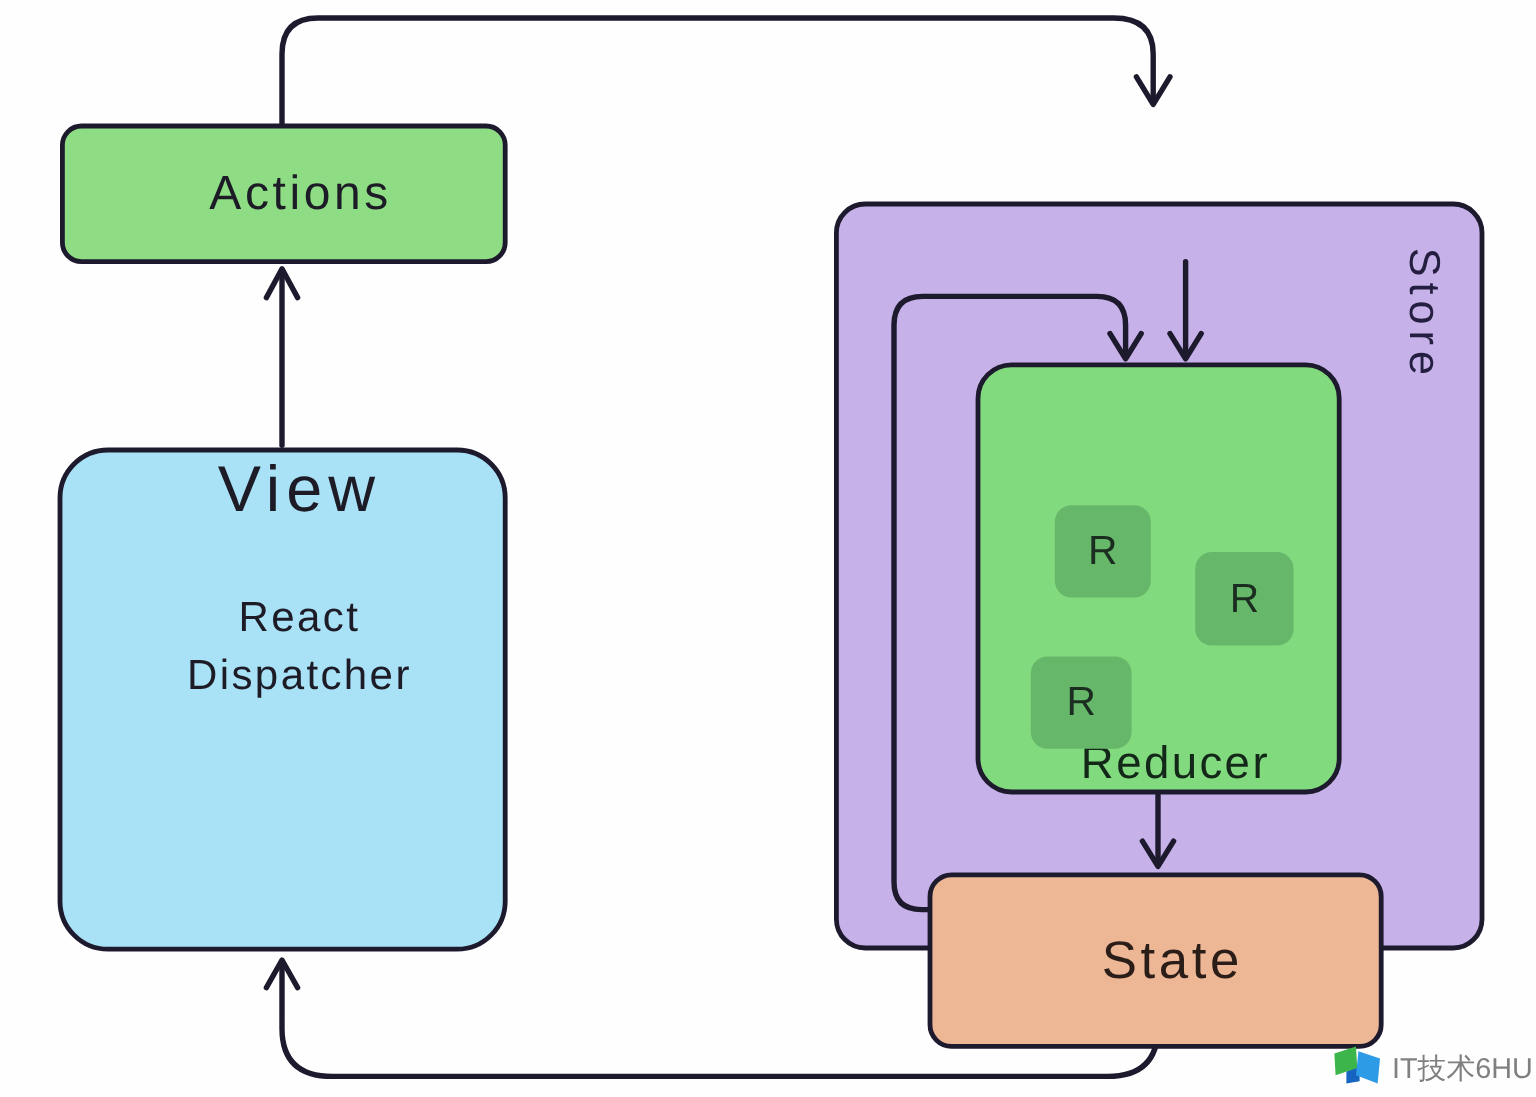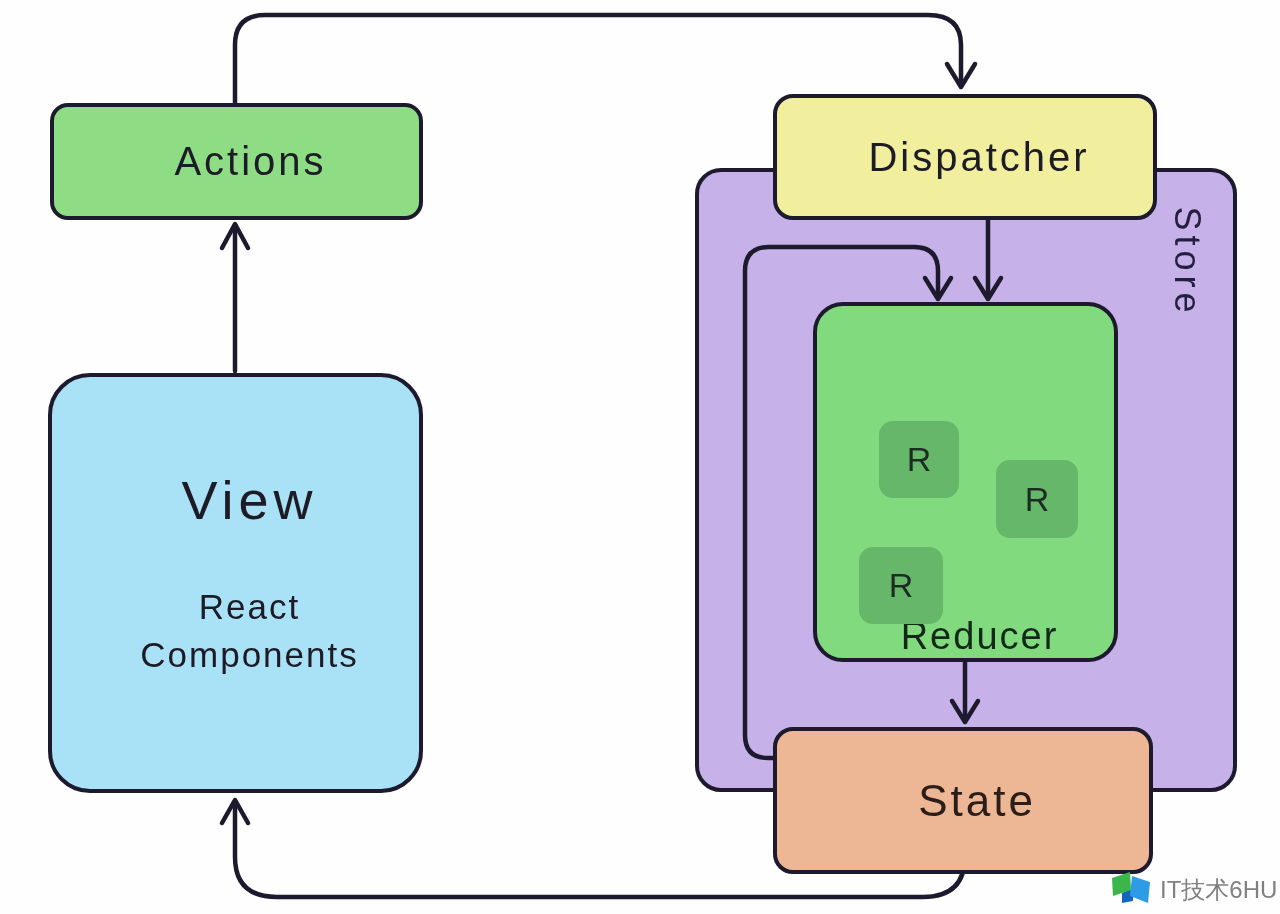--- a/index.html
+++ b/index.html
@@ -26,21 +26,21 @@
          background:var(--store-fill);z-index:1;}
   .store-label{position:absolute;left:1118px;top:242px;width:140px;height:40px;z-index:3;
          text-align:center;font-size:36px;letter-spacing:5px;color:#241f40;
          transform:rotate(90deg);}
 
   .actions{left:50px;top:103px;width:373px;height:117px;border-radius:18px;
          background:var(--actions-fill);z-index:3;font-size:40px;letter-spacing:3px;}
 
   .view{left:48px;top:373px;width:375px;height:420px;border-radius:42px;
          background:var(--view-fill);z-index:3;flex-direction:column;justify-content:flex-start;}
-  .view-title{margin-top:92px;font-size:54px;letter-spacing:5px;}
+  .view-title{font-size:54px;letter-spacing:5px;}
   .view-subtitle{margin-top:52px;font-size:35px;letter-spacing:2px;line-height:1.38;text-align:center;}
 
   .dispatcher{left:773px;top:94px;width:384px;height:126px;border-radius:20px;
          background:var(--dispatcher-fill);z-index:3;font-size:40px;letter-spacing:3px;}
 
   .reducer{left:813px;top:302px;width:305px;height:360px;border-radius:30px;
          background:var(--reducer-fill);z-index:3;flex-direction:column;justify-content:flex-end;}
   .reducer-title{margin-top:26px;font-size:38px;letter-spacing:2px;color:#14281a;}
   .r-item{position:absolute;background:var(--reducer-item-fill);border-radius:14px;
          display:flex;align-items:center;justify-content:center;font-size:34px;color:#1b2d20;}
@@ -79,27 +79,24 @@
   <div class="store-label">Store</div>
 
   <div class="node actions">
     <span>Actions</span>
   </div>
 
   <div class="node view">
     <div class="view-title">View</div>
     <div class="view-subtitle">
       <div>React</div>
-      <div>Components</div>
+      <div>Dispatcher</div>
     </div>
   </div>
 
-  <div class="node dispatcher">
-    <span>Dispatcher</span>
-  </div>
 
   <div class="node reducer">
     <div class="reducer-title">Reducer</div>
     <div class="r-item r1">R</div>
     <div class="r-item r2">R</div>
     <div class="r-item r3">R</div>
   </div>
 
   <div class="node state">
     <span>State</span>

